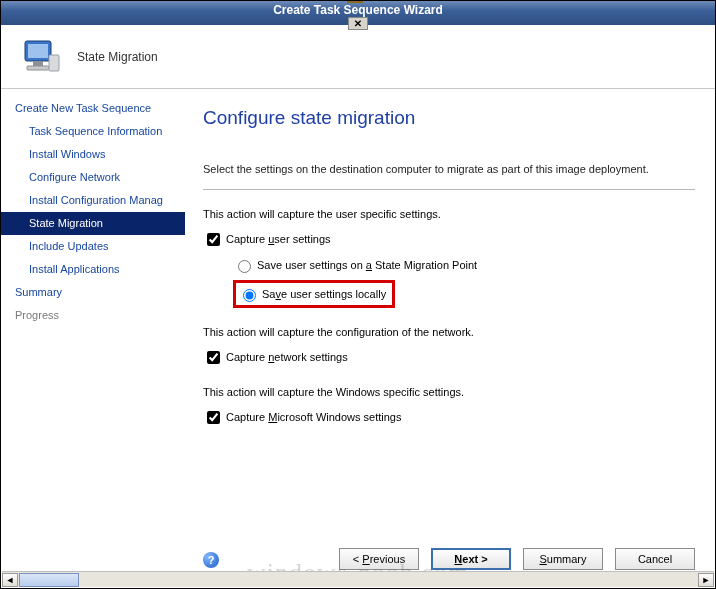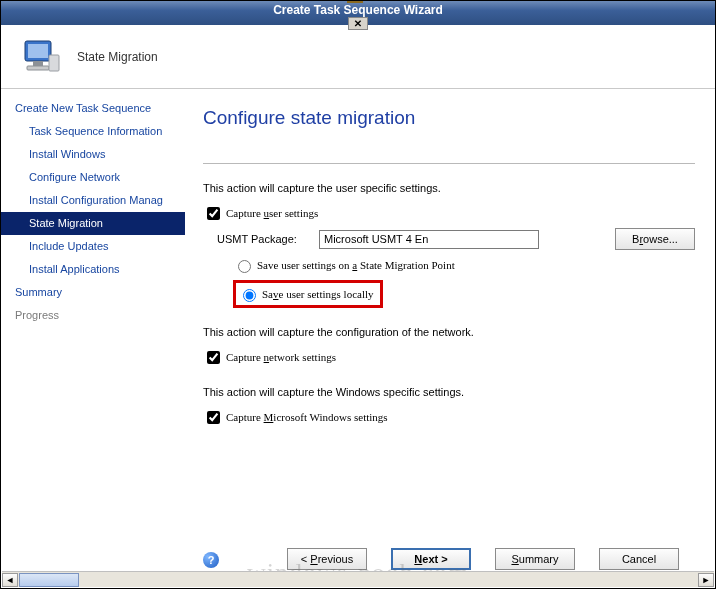--- a/index.html
+++ b/index.html
@@ -94,21 +94,21 @@
   hr.sep { border: none; border-top: 1px solid #b9b9b9; margin: 0 0 18px 0; }
   .desc { margin-bottom: 8px; }
 
   .row { display: flex; align-items: center; min-height: 22px; margin: 4px 0; }
   .indent1 { padding-left: 14px; }
   .indent2 { padding-left: 30px; }
 
   .chk { width: 13px; height: 13px; margin-right: 6px; accent-color: #000; }
   .radio { width: 13px; height: 13px; margin-right: 6px; }
 
-  .lbl { white-space: nowrap; font-family: Liberation Serif, serif; }
+  .lbl { white-space: nowrap; }
   .pkglabel { width: 96px; display: inline-block; }
 
   input.txt {
     height: 19px;
     border: 1px solid #7a7a7a;
     padding: 1px 4px;
     font-family: inherit;
     font-size: 11px;
     background: #fff;
   }
@@ -128,23 +128,23 @@
     border: 3px solid #d40000;
     padding: 3px 6px 3px 2px;
     display: inline-flex;
     align-items: center;
   }
   .under { text-decoration: underline; }
 
   .footer-btns {
     position: absolute;
     bottom: 12px;
-    right: 36px;
-    display: flex;
-    gap: 24px;
+    right: 20px;
+    display: flex;
+    gap: 12px;
     margin-left: 12px;
   }
 
   .help-icon {
     position: absolute;
     left: 18px;
     bottom: 14px;
     width: 16px; height: 16px;
     border-radius: 50%;
     background: radial-gradient(circle at 30% 30%, #7fb7ff, #1d5cc3);
@@ -220,40 +220,32 @@
       <div class="nav-item child selected">State Migration</div>
       <div class="nav-item child">Include Updates</div>
       <div class="nav-item child">Install Applications</div>
       <div class="nav-item">Summary</div>
       <div class="nav-item dim">Progress</div>
     </div>
 
   <div class="main">
     <h1>Configure state migration</h1>
 
+    <div class="instr">Select the settings on the destination computer to migrate as part of this image deployment.</div>
     <hr class="sep">
 
     <div class="desc">This action will capture the user specific settings.</div>
 
     <div class="row">
       <input type="checkbox" class="chk" checked="" style="">
       <span class="lbl">
         <span>Capture </span><span class="under">u</span><span>ser settings</span>
       </span>
     </div>
 
-    <div class="row indent1" style="gap:6px;">
-      <span class="pkglabel">USMT Package:</span>
-      <input class="txt pkgval" type="text" value="Microsoft USMT 4 En" style="">
-      <span style="flex:1"></span>
-      <button class="winbtn">
-        
-        <span>B</span><span class="under">r</span><span>owse...</span>
-      </button>
-    </div>
 
     <div class="row indent2">
       <input type="radio" name="saveopt" class="radio" style="">
       <span class="lbl">
         <span>Save user settings on </span><span class="under">a</span><span> State Migration Point</span>
       </span>
     </div>
 
     <div class="row indent2">
       <span class="red-box">

